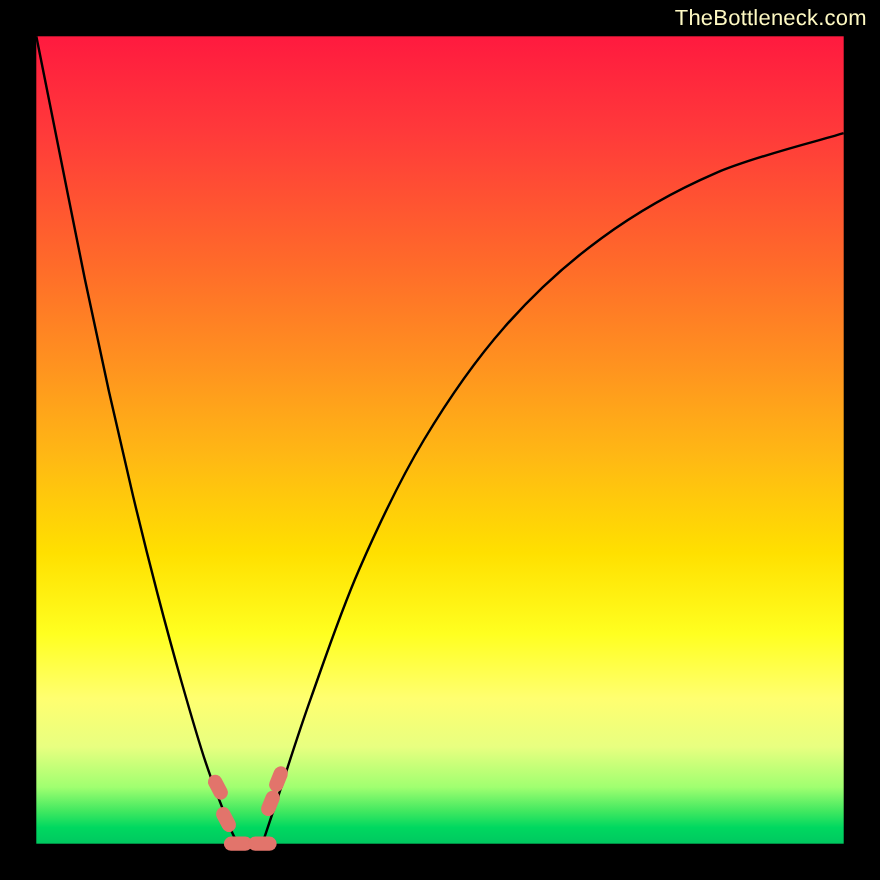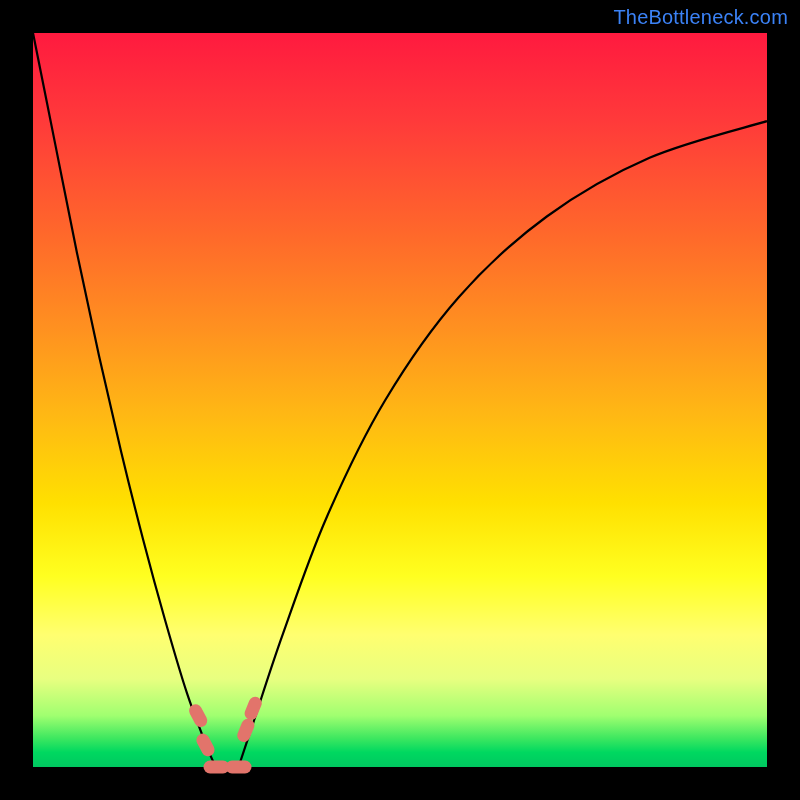--- a/index.html
+++ b/index.html
@@ -40,21 +40,21 @@
       #a0ff70 93%,
       #40e860 96%,
       #00d860 98%,
       #00c860 100%
     );
   }
   .watermark {
     position: absolute;
     top: 6px;
     right: 12px;
-    color: #3b82f6;
+    color: #fef9c3;
     font-size: 20px;
     letter-spacing: 0.2px;
     user-select: none;
   }
   svg.curves {
     position: absolute;
     left: 0;
     top: 0;
     width: 734px;
     height: 734px;

